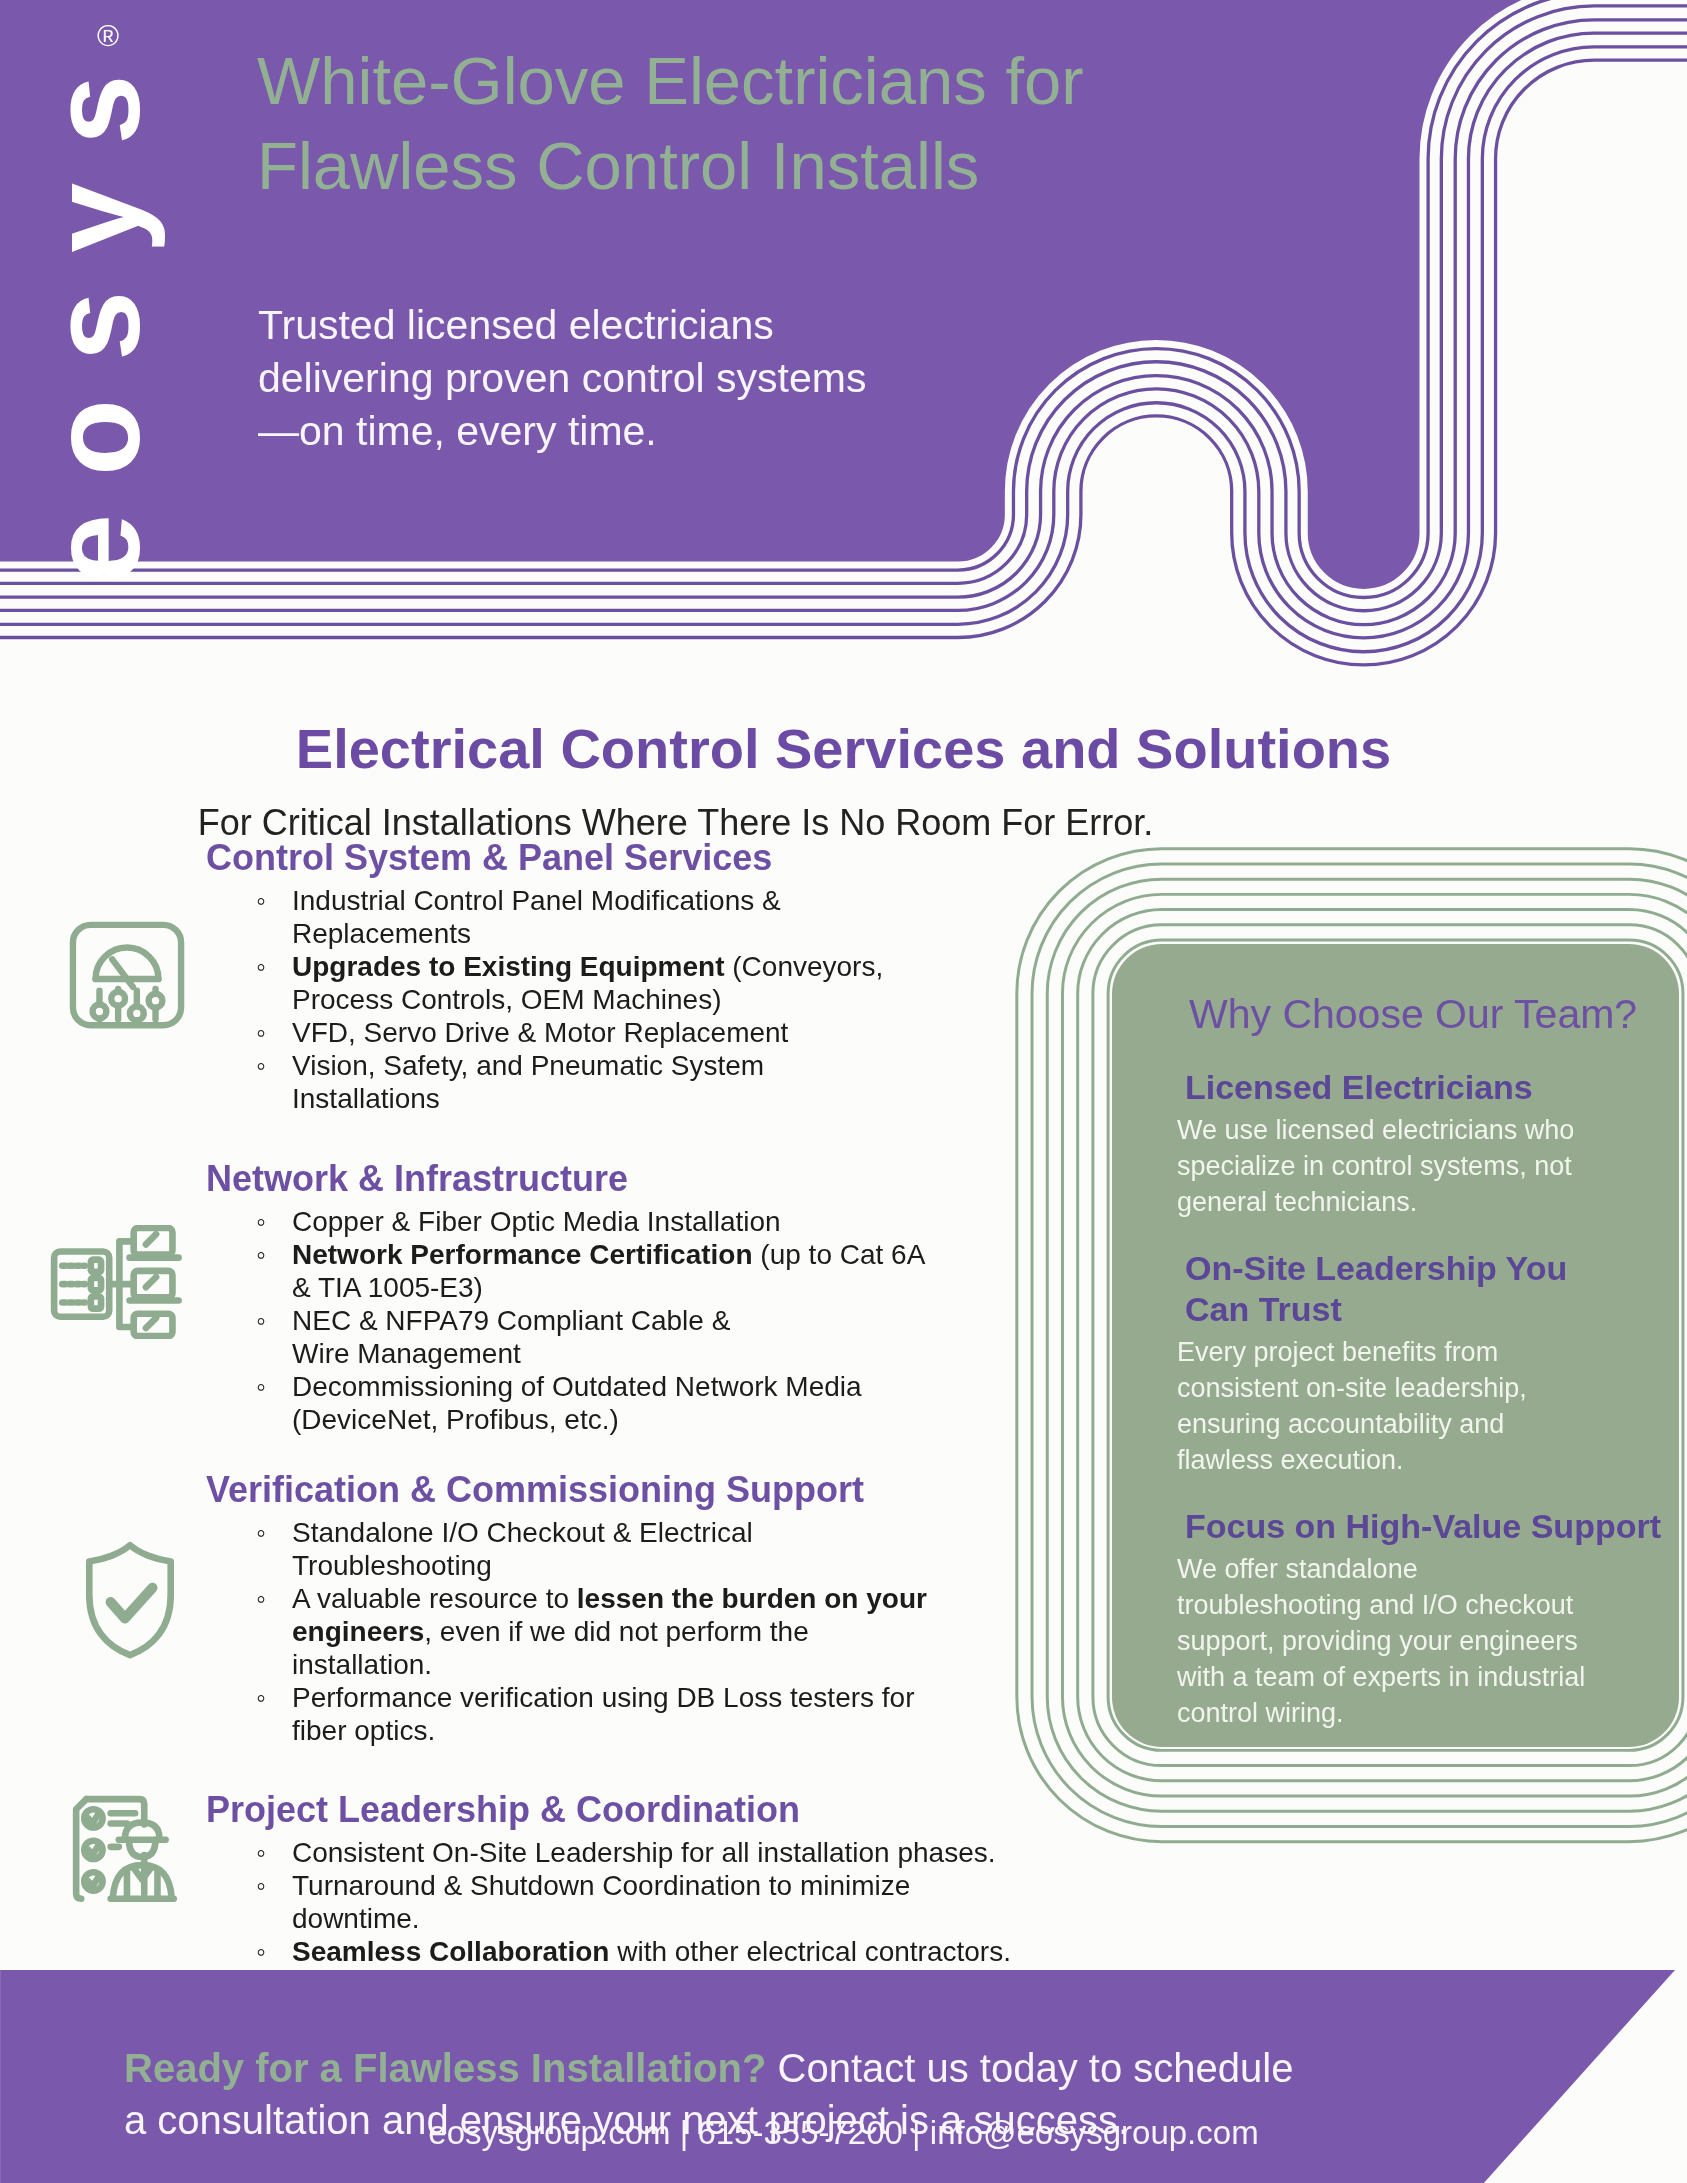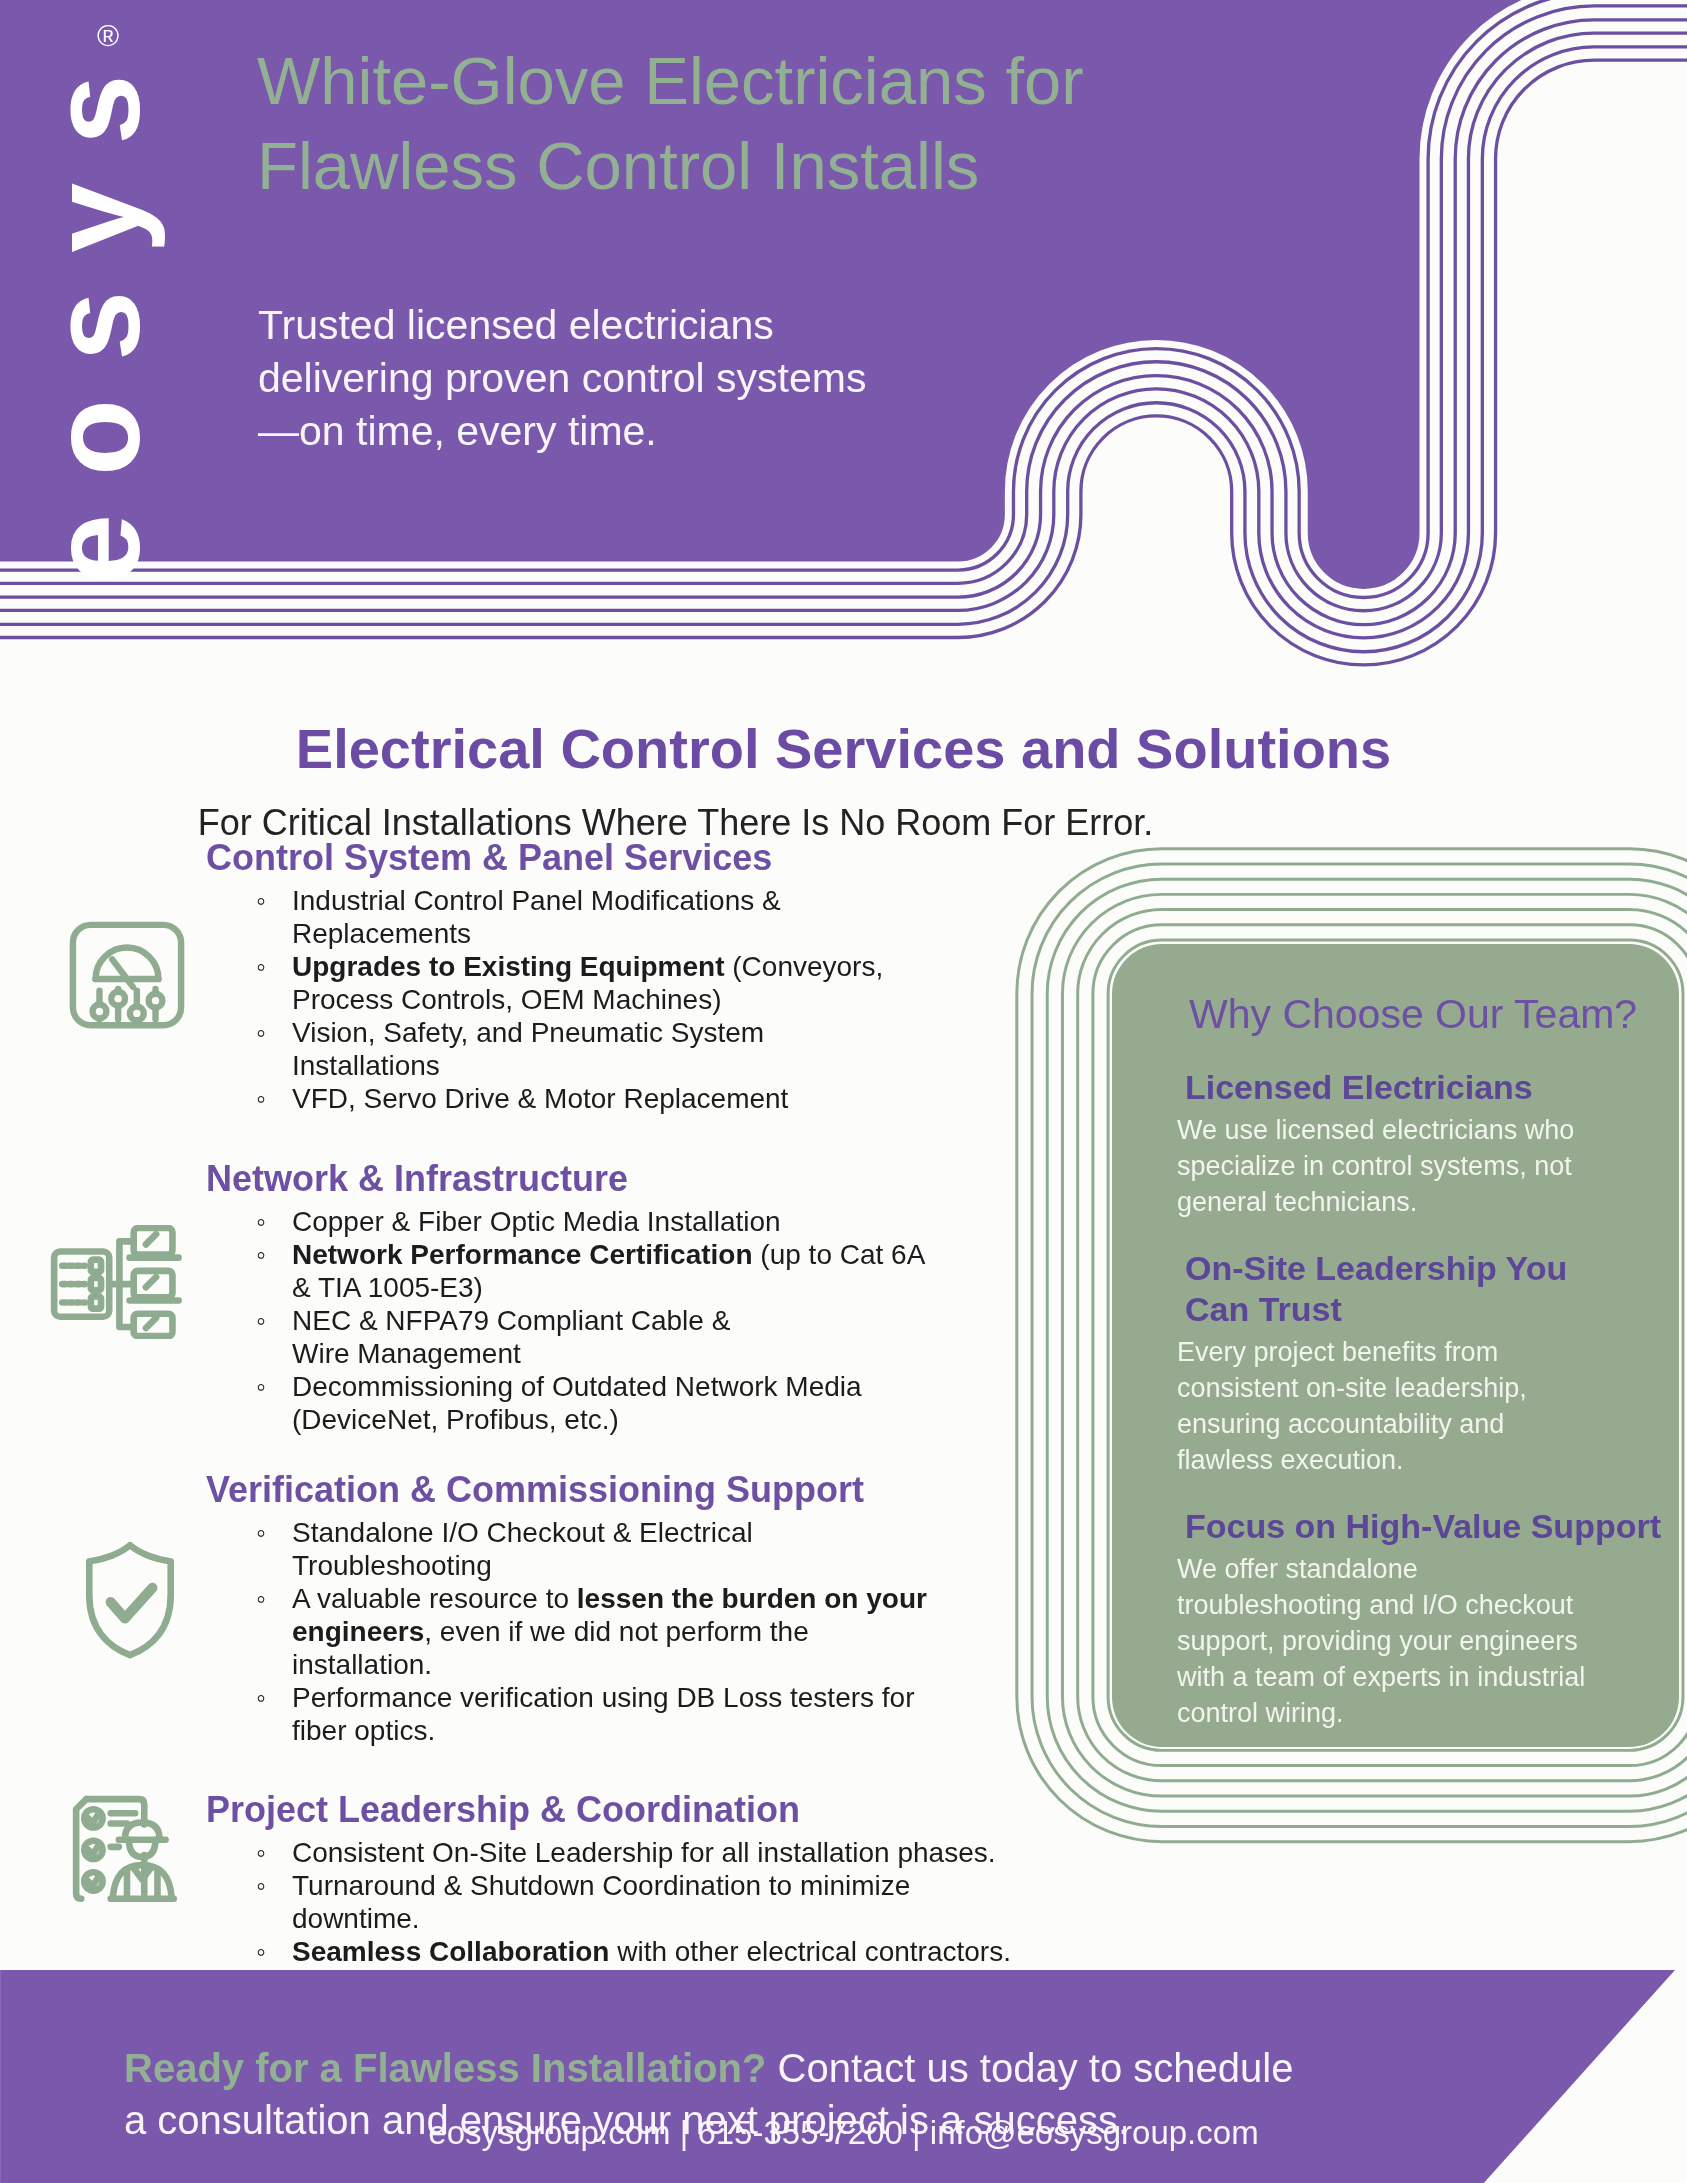--- a/index.html
+++ b/index.html
@@ -129,23 +129,23 @@
      <circle class="knob" cx="70" cy="95" r="7"></circle>
      <circle class="knob" cx="89" cy="82" r="7"></circle>
    </svg></span>
     <div class="svc-body" style="left:206px;top:836px;">
       <h2>Control System &amp; Panel Services</h2>
       <ul>
           <li><span>Industrial Control Panel Modifications &amp;
 Replacements</span></li>
           <li><b>Upgrades to Existing Equipment</b><span> (Conveyors,
 Process Controls, OEM Machines)</span></li>
+          <li><span>VFD, Servo Drive &amp; Motor Replacement</span></li>
           <li><span>Vision, Safety, and Pneumatic System
 Installations</span></li>
-          <li><span>VFD, Servo Drive &amp; Motor Replacement</span></li>
         </ul>
     </div>
   </section>
 
   <section class="svc">
     <span class="svc-icon" style="left:48px;top:1225px;width:153px;"><svg viewBox="0 0 150 112" width="100%">
      <rect class="ln" x="6" y="26" width="54" height="64" rx="6"></rect>
      <line class="ln" x1="14" y1="40" x2="36" y2="40" stroke-dasharray="3 4"></line>
      <rect class="ln" x="42" y="34" width="10" height="12" rx="2"></rect>
      <line class="ln" x1="14" y1="58" x2="36" y2="58" stroke-dasharray="3 4"></line>

